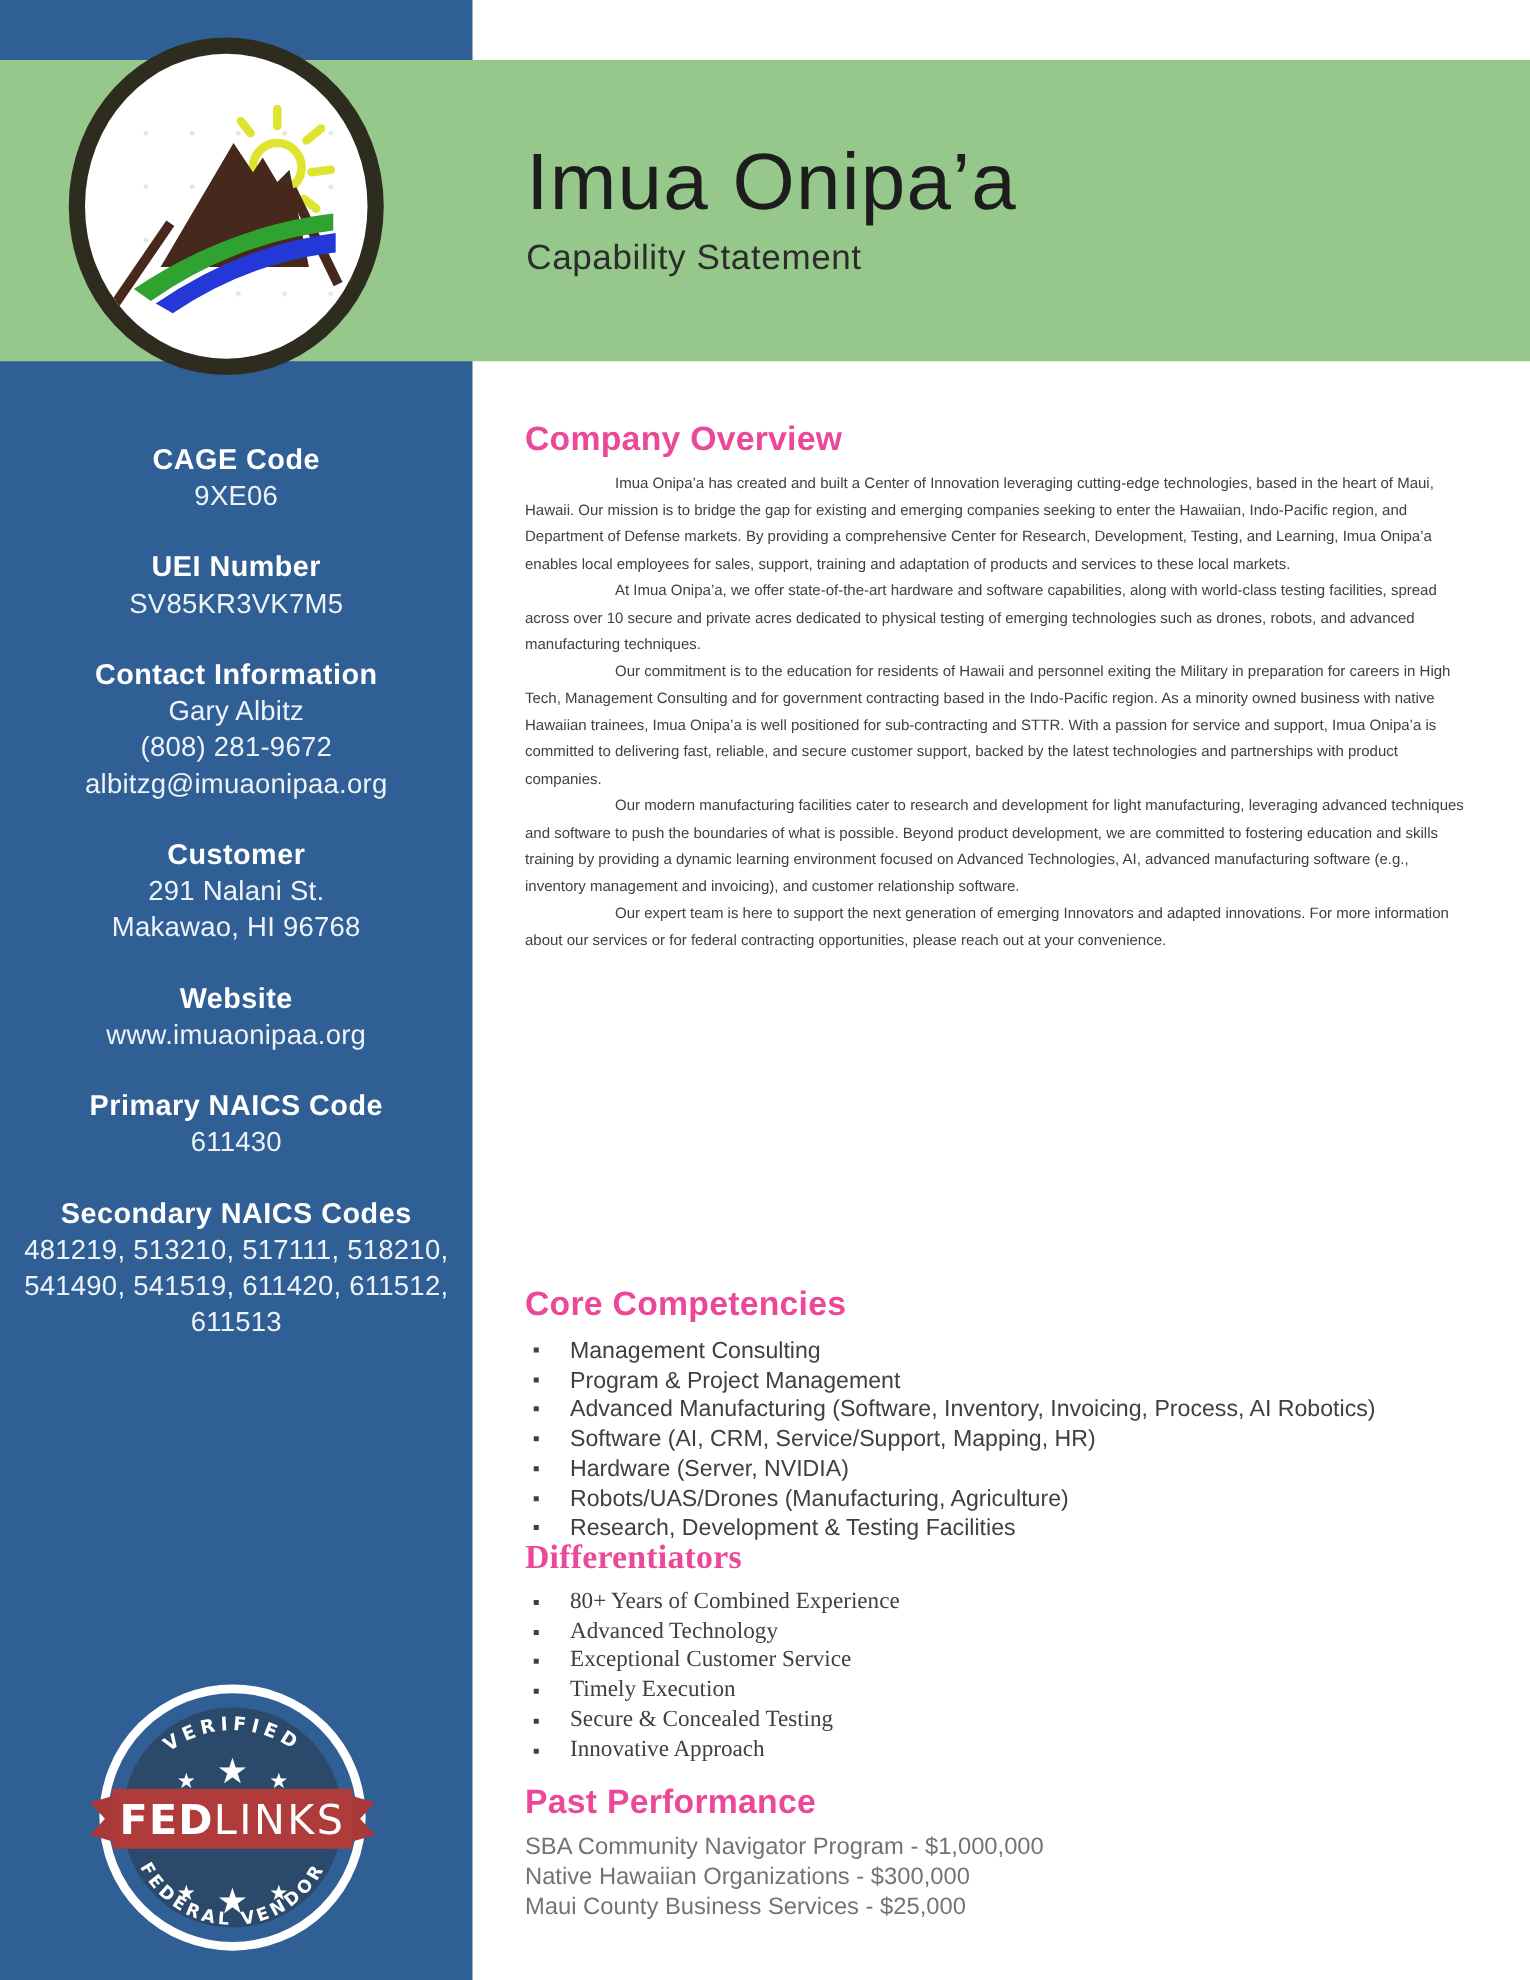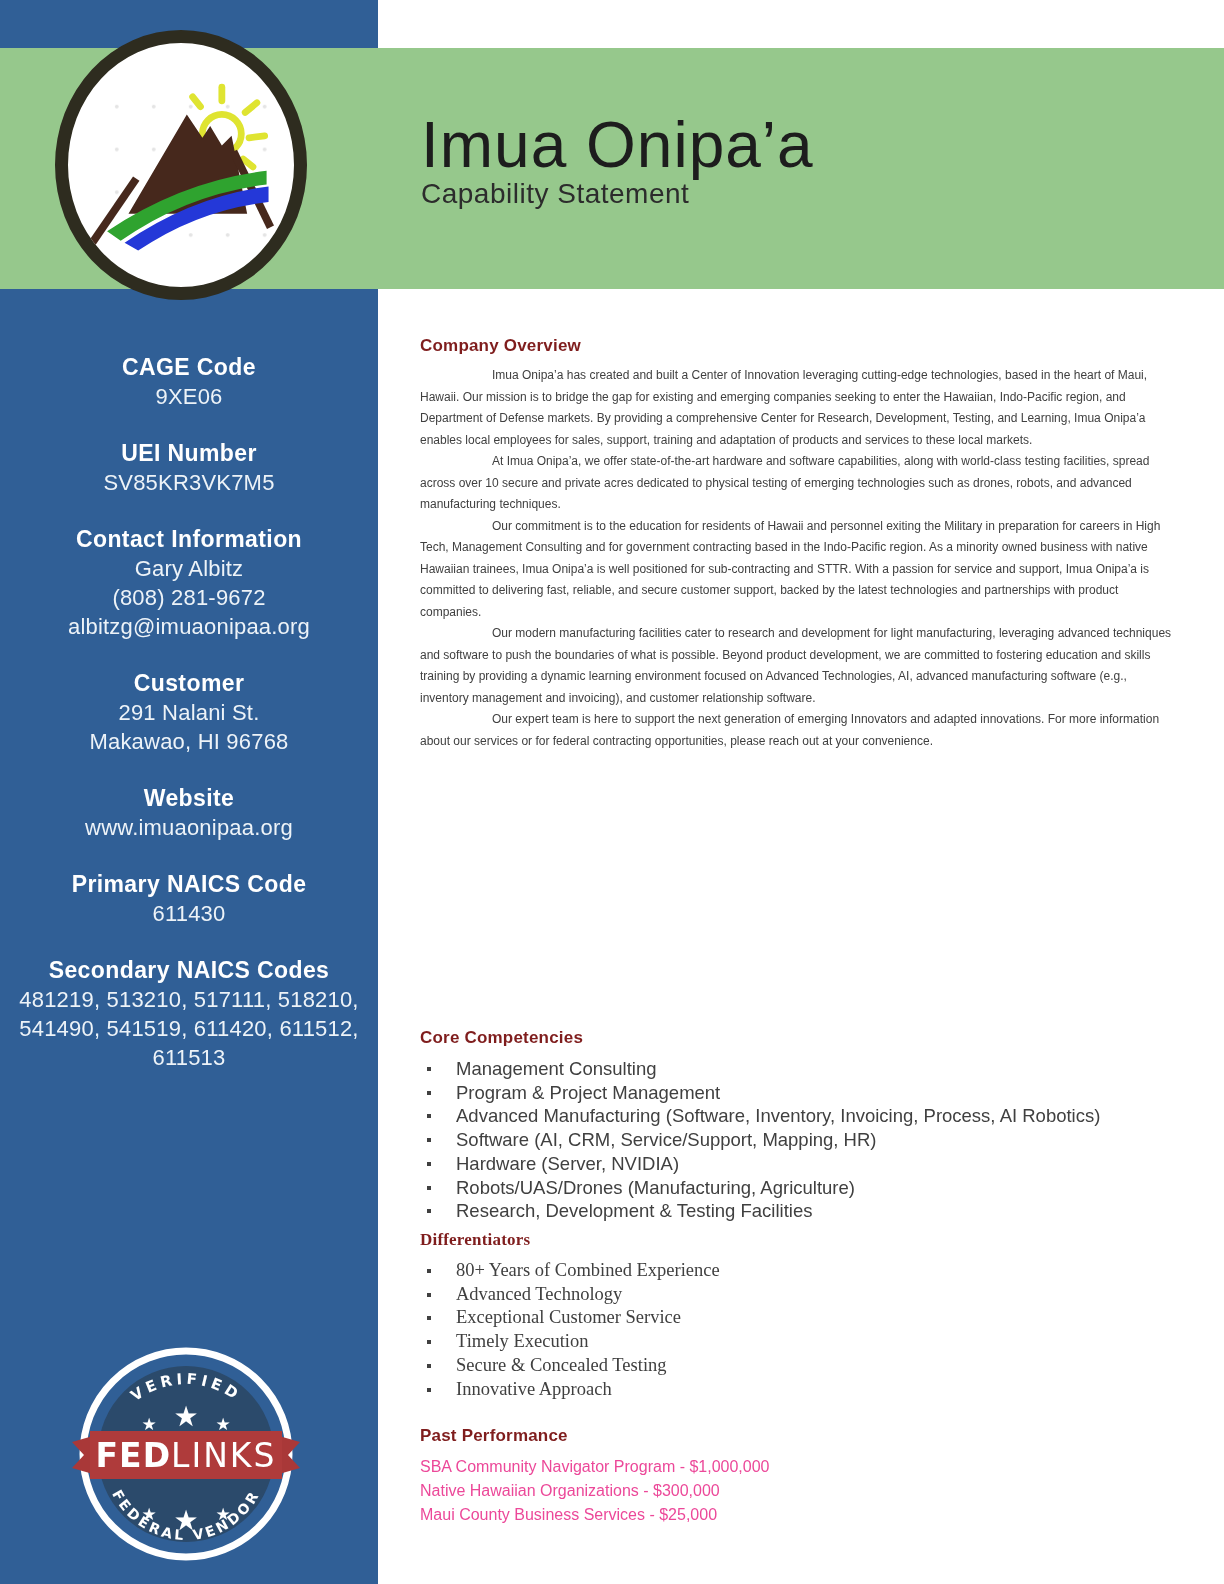--- a/index.html
+++ b/index.html
@@ -23,51 +23,51 @@
     background:#ffffff; border:13px solid #2E2C1F; border-radius:50%;
     box-sizing:border-box; z-index:4; display:flex; align-items:center; justify-content:center;
     overflow:hidden;
   }
   
   .header-text { position:absolute; left:421px; top:112px; z-index:3; color:#202020; }
   .header-text h1 {
     margin:0; font-size:64px; font-weight:400; letter-spacing:1px; line-height:66px; color:#1d1d1d;
   }
   .header-text .subtitle {
-    font-size:28px; font-weight:400; color:#2c2c2c; letter-spacing:0.5px;
+    margin-top:12px; font-size:28px; font-weight:400; color:#2c2c2c; letter-spacing:0.5px;
   }
   
   .sidebar-content {
     position:absolute; left:0; top:352px; width:378px; z-index:3;
     text-align:center; color:#ffffff;
   }
   .info-section { margin-bottom:27px; }
   .info-title { font-size:23px; font-weight:bold; line-height:30px; letter-spacing:0.4px; color:#ffffff; }
   .info-line  { font-size:22px; font-weight:400; line-height:29px; letter-spacing:0.2px; color:#edf3f8; padding:0 8px; }
   
   .badge { position:absolute; left:70px; top:1338px; width:232px; height:232px; z-index:3; }
   .badge text { font-family:"DejaVu Sans","Liberation Sans",sans-serif; }
   
   .main { position:absolute; left:420px; top:0; width:752px; z-index:3; color:#404040; }
   .content-section { position:absolute; left:0; width:752px; }
   .section-heading {
-    font-size:17px; font-weight:bold; color:#7f1d1d; margin:0 0 9px 0; letter-spacing:0.2px;
+    font-size:27px; font-weight:bold; color:#ec4899; margin:0 0 9px 0; letter-spacing:0.2px;
   }
   .body-par {
     margin:0; font-size:12px; line-height:21.5px; color:#404040;
     text-indent:72px; letter-spacing:0; text-align:left;
   }
   ul.plain { list-style:none; margin:0; padding:0; }
   ul.plain li {
     position:relative; padding-left:36px; font-size:18.5px; line-height:23.7px; color:#404040;
   }
   .bullet {
     position:absolute; left:7px; top:10px; width:4px; height:4px; background:#404040; display:block;
   }
-  .pp-line { font-size:16px; line-height:24px; color:#ec4899; }
+  .pp-line { font-size:19px; line-height:24px; color:#737373; }
 </style>
 </head>
 <body>
 
 <div class="page">
 
   <div class="sidebar"></div>
   <div class="green-band"></div>
 
   <div class="logo-circle">

